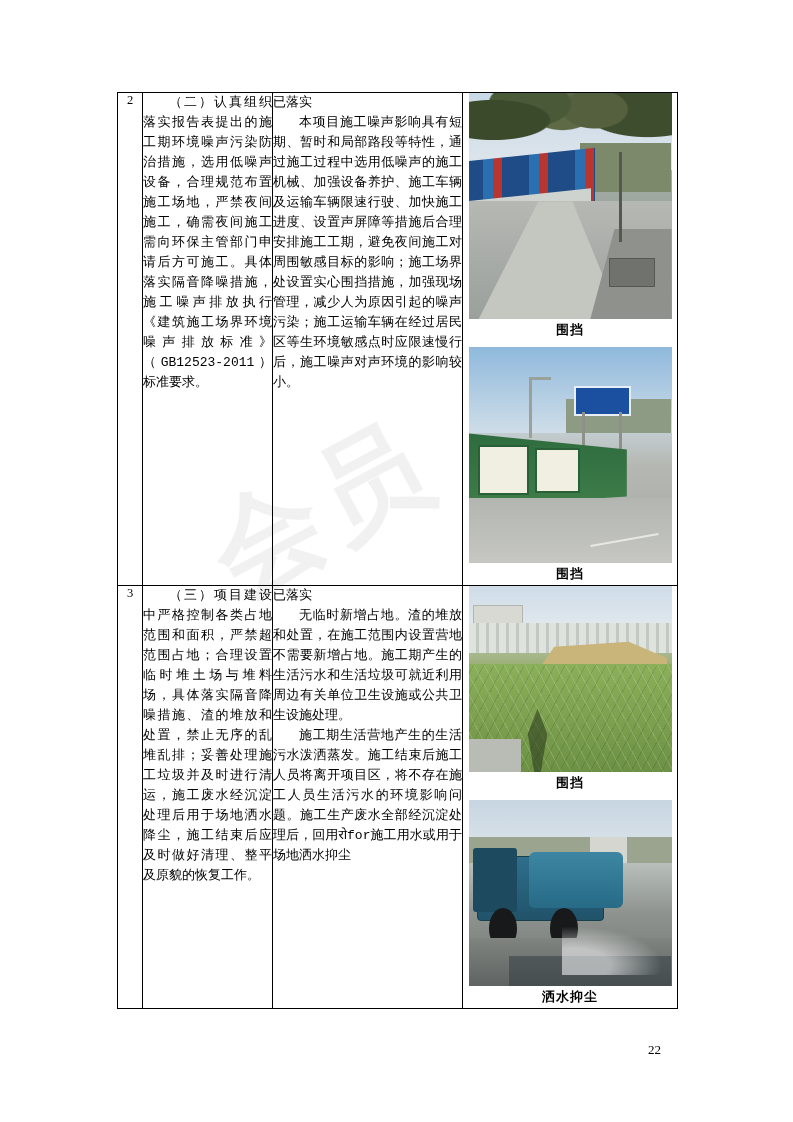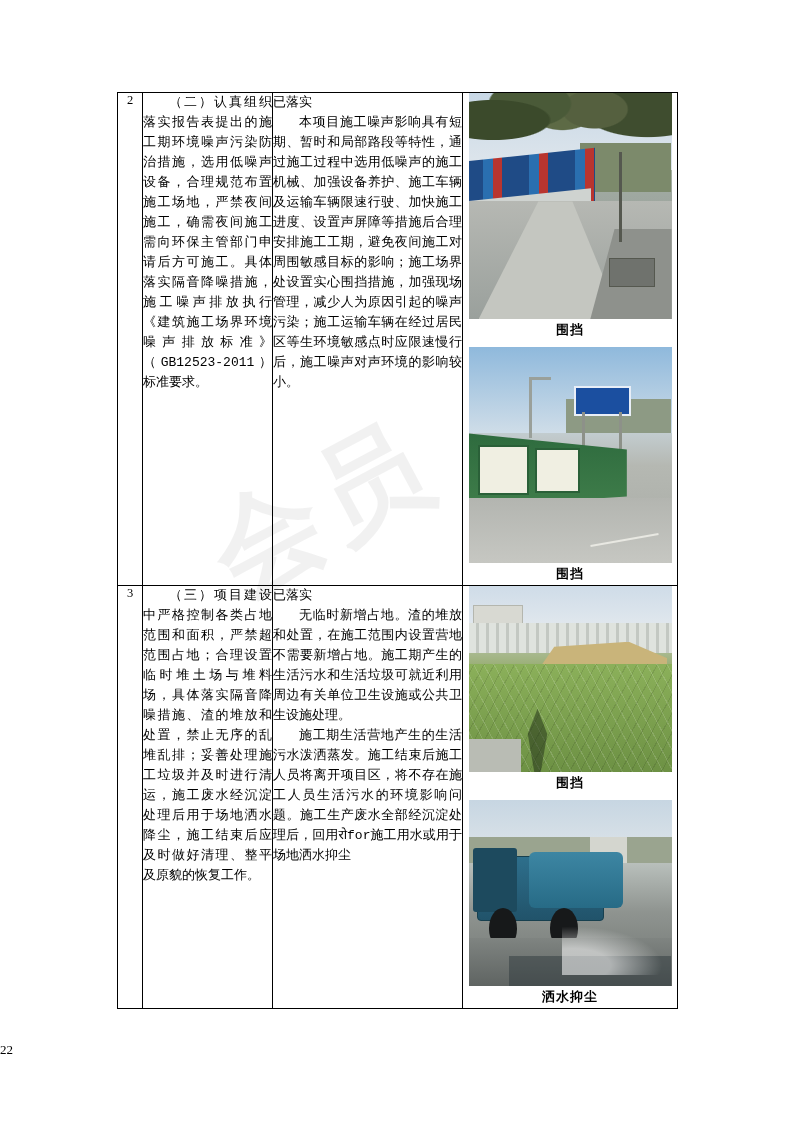--- a/index.html
+++ b/index.html
@@ -177,21 +177,21 @@
   .ph4 .ground { position:absolute; left:0; bottom:0; width:100%; height:26%; background:linear-gradient(#7f8481,#5f6462); }
   .ph4 .spray { position:absolute; left:46%; bottom:6%; width:50%; height:26%;
     background: radial-gradient(ellipse at 10% 80%, rgba(255,255,255,.55) 0 30%, rgba(255,255,255,0) 70%); }
   .ph4 .wet { position:absolute; left:20%; bottom:0; width:80%; height:16%; background:rgba(40,50,55,.45); }
 
   .page-number {
     position: absolute;
     left: 0;
     top: 1042px;
     width: 661px;
-    text-align: left;
+    text-align: right;
     font-size: 13px;
     font-family: "Liberation Serif", serif;
   }
 </style>
 </head>
 <body>
 
 <div class="page">
 
   <div class="watermark">会员</div>

